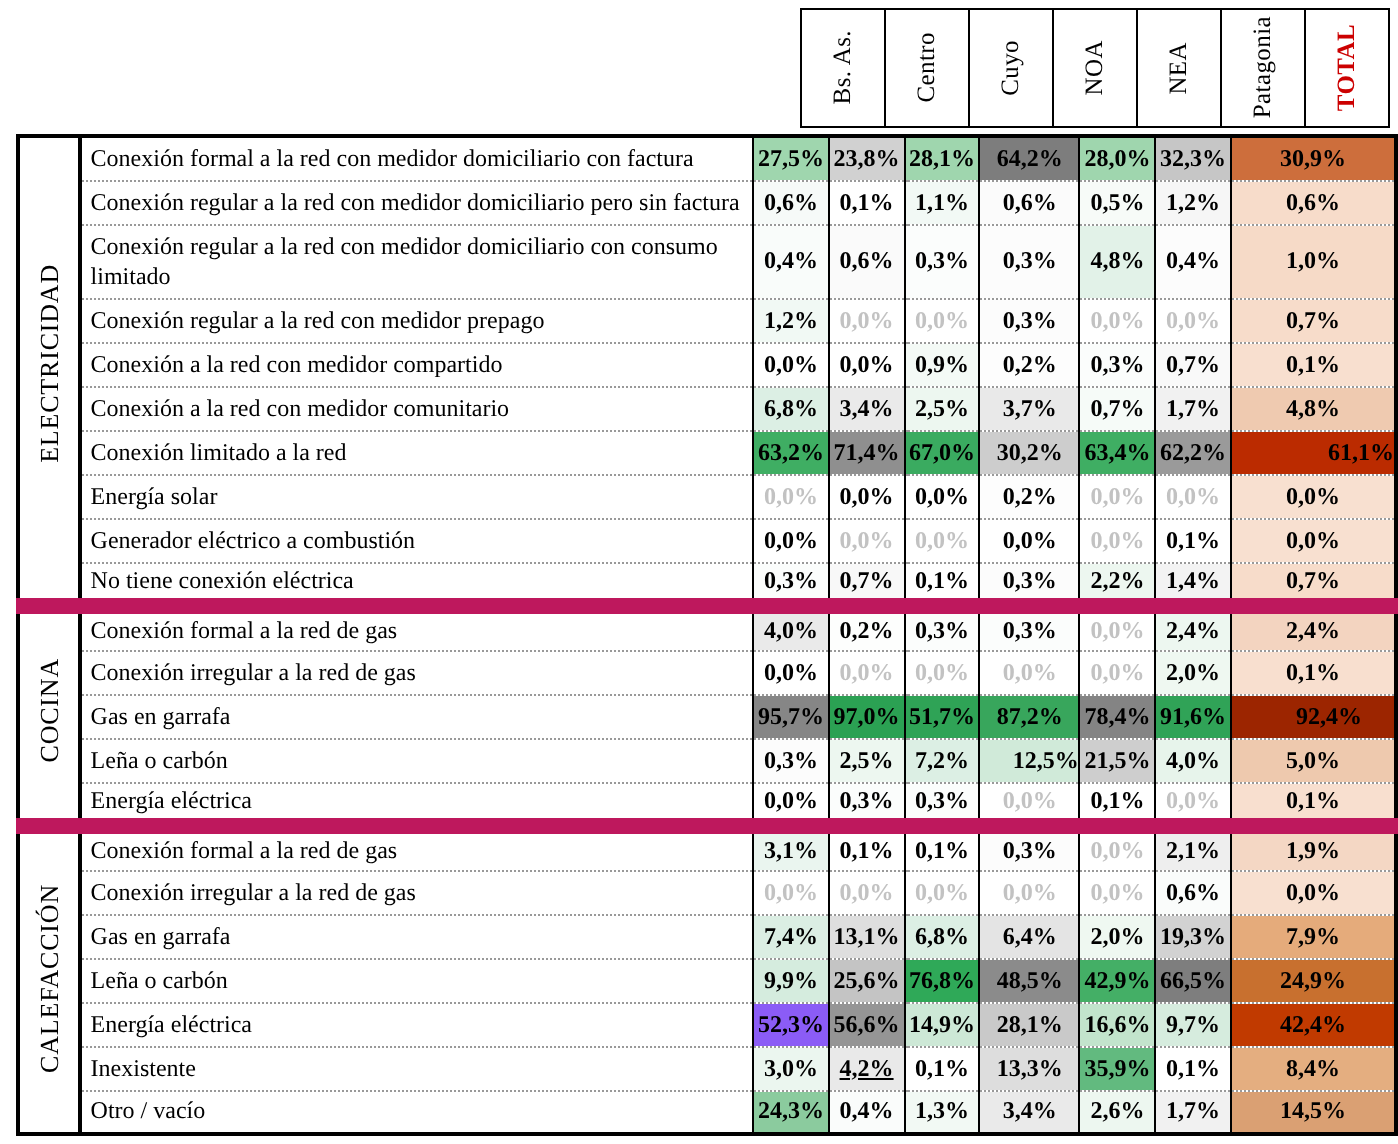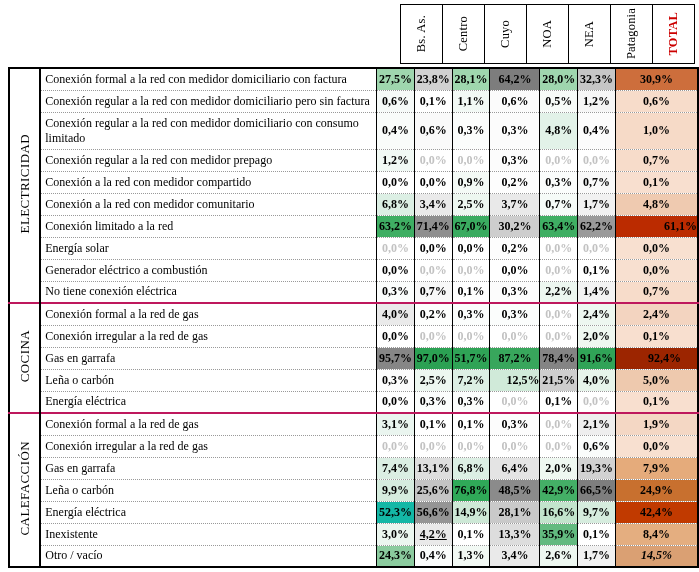--- a/index.html
+++ b/index.html
@@ -35,21 +35,21 @@
   td.label{
     border-right:1.5px solid #000;font-size:12px;padding:1px 3px 1px 4px;
     white-space:nowrap;vertical-align:middle;line-height:1.25;
   }
   tr.tall td.label{white-space:normal;}
   td.val{
     border-left:1px solid #000;text-align:center;vertical-align:middle;
     font-weight:bold;font-size:12px;padding:0;
   }
   tr.sep td.label, tr.sep td.val{border-top:1px dotted #999;}
-  tr.sec-first td{border-top:2px solid #be185d;}
+  tr.sec-first td{border-top:8px solid #be185d;}
   td.val.muted{color:#c2c2c2;}
 </style>
 </head>
 <body>
 
 <div class="stage">
   <div class="header-row">
       <div class="hcell">
         <span class="vert">Bs. As.</span>
       </div>
@@ -273,21 +273,21 @@
           <td class="val" style="background: rgb(213, 236, 222);">9,9%</td>
           <td class="val" style="background: rgb(196, 196, 196);">25,6%</td>
           <td class="val" style="background: rgb(47, 169, 88);">76,8%</td>
           <td class="val" style="background: rgb(139, 139, 139);">48,5%</td>
           <td class="val" style="background: rgb(68, 175, 102);">42,9%</td>
           <td class="val" style="background: rgb(126, 126, 126);">66,5%</td>
           <td class="val" style="background: rgb(200, 112, 47);">24,9%</td>
         </tr>
         <tr class="sep">
           <td class="label">Energía eléctrica</td>
-          <td class="val" style="background: #14b8a6;">52,3%</td>
+          <td class="val" style="background: #8b5cf6;">52,3%</td>
           <td class="val" style="background: rgb(149, 149, 149);">56,6%</td>
           <td class="val" style="background: rgb(205, 232, 214);">14,9%</td>
           <td class="val" style="background: rgb(201, 201, 201);">28,1%</td>
           <td class="val" style="background: rgb(194, 228, 204);">16,6%</td>
           <td class="val" style="background: rgb(214, 236, 222);">9,7%</td>
           <td class="val" style="background: rgb(193, 58, 0);">42,4%</td>
         </tr>
         <tr class="sep">
           <td class="label">Inexistente</td>
           <td class="val" style="background: rgb(235, 246, 239);">3,0%</td>
@@ -299,17 +299,17 @@
           <td class="val" style="background: rgb(228, 174, 128);">8,4%</td>
         </tr>
         <tr class="sep">
           <td class="label">Otro / vacío</td>
           <td class="val" style="background: rgb(139, 203, 158);">24,3%</td>
           <td class="val" style="background: rgb(250, 252, 251);">0,4%</td>
           <td class="val" style="background: rgb(242, 249, 244);">1,3%</td>
           <td class="val" style="background: rgb(234, 234, 234);">3,4%</td>
           <td class="val" style="background: rgb(237, 247, 240);">2,6%</td>
           <td class="val" style="background: rgb(241, 241, 241);">1,7%</td>
-          <td class="val" style="background: rgb(218, 160, 115); font-style: italic;">14,5%</td>
+          <td class="val" style="background: rgb(218, 160, 115);">14,5%</td>
         </tr>
       </tbody>
   </table>
 </div>
 
 </body></html>

